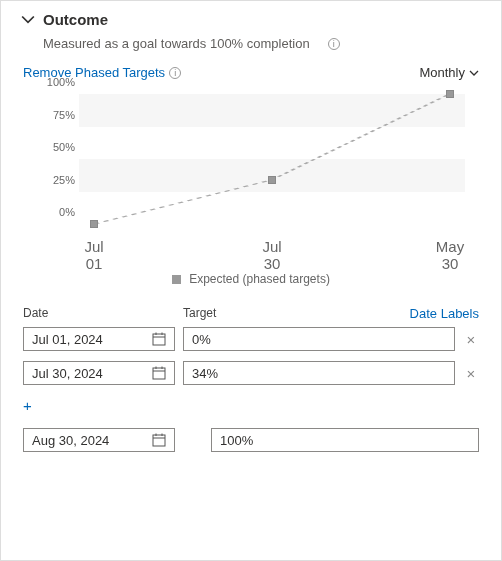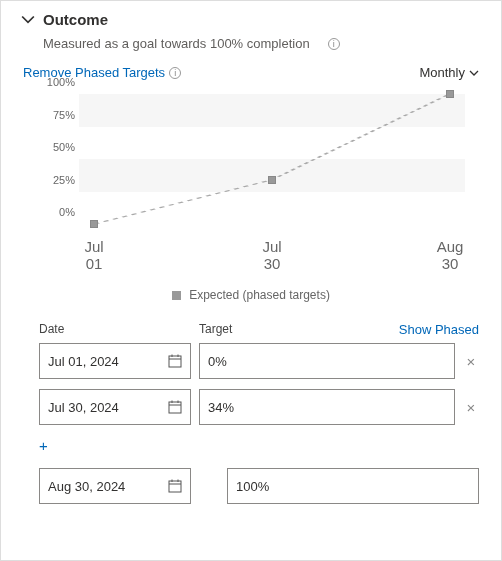--- a/index.html
+++ b/index.html
@@ -22,28 +22,28 @@
     .controls-row { display: flex; justify-content: space-between; align-items: center; margin-bottom: 12px; padding-left: 2px; padding-right: 2px; }
     .link { color: #0067b8; font-size: 13px; cursor: pointer; display: inline-flex; align-items: center; gap: 4px; text-align: center; }
     .dropdown { display: inline-flex; align-items: center; gap: 4px; font-size: 13px; cursor: pointer; padding-left: 16px; }
     .chart { margin: 4px 10px 8px 14px; position: relative; height: 150px; }
     .chart-plot { position: absolute; left: 44px; right: 6px; top: 2px; bottom: 18px; }
     .band { position: absolute; left: 0; right: 0; background: #f6f6f6; }
     .ytick { position: absolute; left: -44px; width: 40px; text-align: right; font-size: 11px; color: #666; transform: translateY(-50%); }
     .xticks { position: absolute; left: 44px; right: 6px; bottom: -30px; display: flex; justify-content: space-between; font-size: 15px; color: #666; }
     .xtick { text-align: center; white-space: pre; line-height: 1.1; width: 30px; }
     .point { position: absolute; width: 8px; height: 8px; background: #999; border: 1px solid #888; transform: translate(-50%, 50%); }
-    .legend { display: flex; align-items: center; justify-content: center; gap: 8px; margin-top: 46px; font-size: 12px; color: #666; }
+    .legend { display: flex; align-items: center; justify-content: center; gap: 8px; margin-top: 30px; font-size: 12px; color: #666; }
     .legend-swatch { width: 9px; height: 9px; background: #999; }
     svg.conn { position: absolute; left: 0; top: 0; width: 100%; height: 100%; overflow: visible; }
-    .targets { margin-top: 20px; padding: 0 2px; margin-left: 16px; }
+    .targets { margin-top: 20px; padding: 0 2px; }
     .labels-row { display: grid; grid-template-columns: 152px 1fr auto; gap: 8px; font-size: 12px; color: #444; margin-bottom: 6px; }
     .target-row { display: grid; grid-template-columns: 152px 1fr 16px; gap: 8px; align-items: center; margin-bottom: 10px; }
     .date-input, .text-input {
-      border: 1px solid #8a8886; height: 36px; padding: 0 8px; font-size: 13px;
+      border: 1px solid #8a8886; height: 24px; padding: 0 8px; font-size: 13px;
       display: flex; align-items: center; justify-content: space-between; background: #fff;
     }
     .text-input { color: #323130; }
     .cal-icon { width: 14px; height: 14px; color: #555; }
     .remove-btn { color: #888; font-size: 15px; cursor: pointer; text-align: center; }
     .add-row { margin: 12px 0 14px 0; }
     .add-link { color: #0067b8; font-size: 13px; display: inline-flex; align-items: center; gap: 6px; cursor: pointer; }
     .plus { font-size: 15px; font-weight: 400; }
   </style>
 </head>
@@ -91,35 +91,35 @@
       </svg>
       <div class="point" style="left:4%; bottom:0%;"></div>
       <div class="point" style="left:50%; bottom:34%;"></div>
       <div class="point" style="left:96%; bottom:100%;"></div>
     </div>
     <div class="xticks">
       <div class="xtick">Jul
 01</div>
       <div class="xtick">Jul
 30</div>
-      <div class="xtick">Aug
+      <div class="xtick">May
 30</div>
     </div>
   </div>
 
   <div class="legend">
     <span class="legend-swatch"></span>
     <span>Expected (phased targets)</span>
   </div>
 
   <div class="targets">
     <div class="labels-row">
       <span>Date</span>
       <span>Target</span>
-      <span class="link">Show Phased</span>
+      <span class="link">Date Labels</span>
     </div>
 
     <div class="target-row">
       <div class="date-input">
         <span>Jul 01, 2024</span>
         <svg class="cal-icon" viewBox="0 0 14 14">
             <rect x="1" y="2" width="12" height="11" fill="none" stroke="#555"></rect>
             <line x1="1" y1="5" x2="13" y2="5" stroke="#555"></line>
             <line x1="4" y1="0.5" x2="4" y2="3" stroke="#555"></line>
             <line x1="10" y1="0.5" x2="10" y2="3" stroke="#555"></line>

